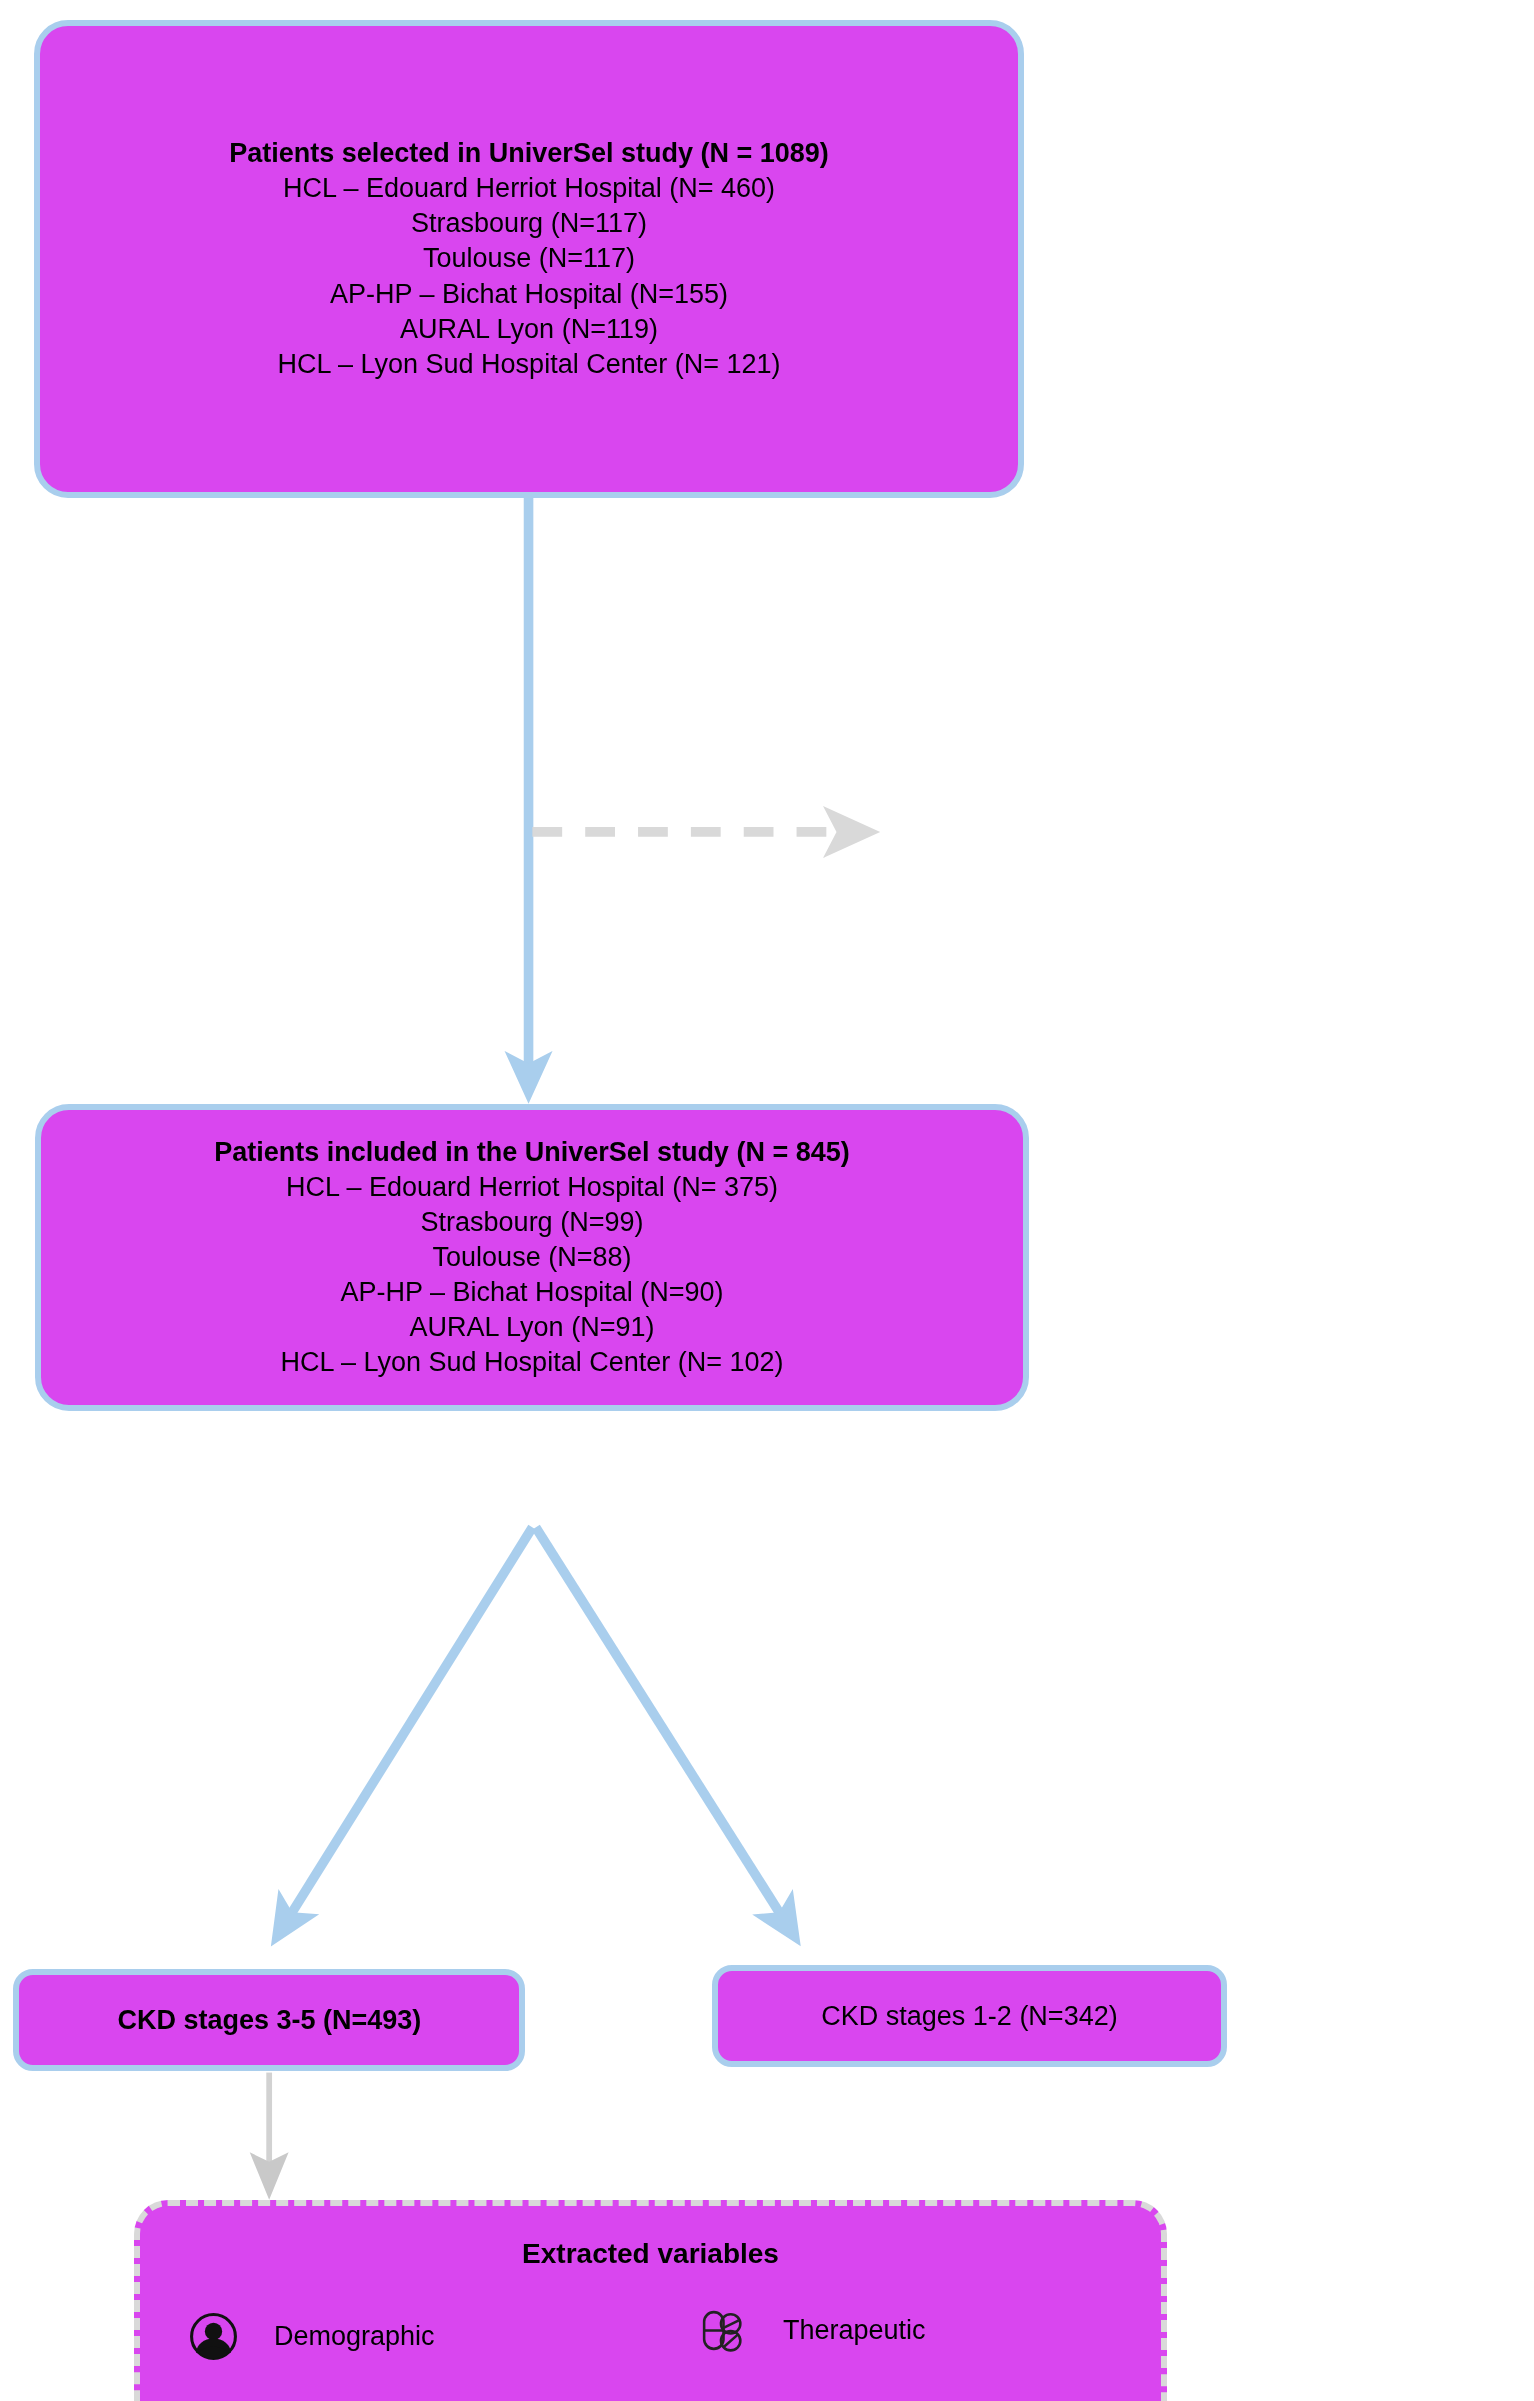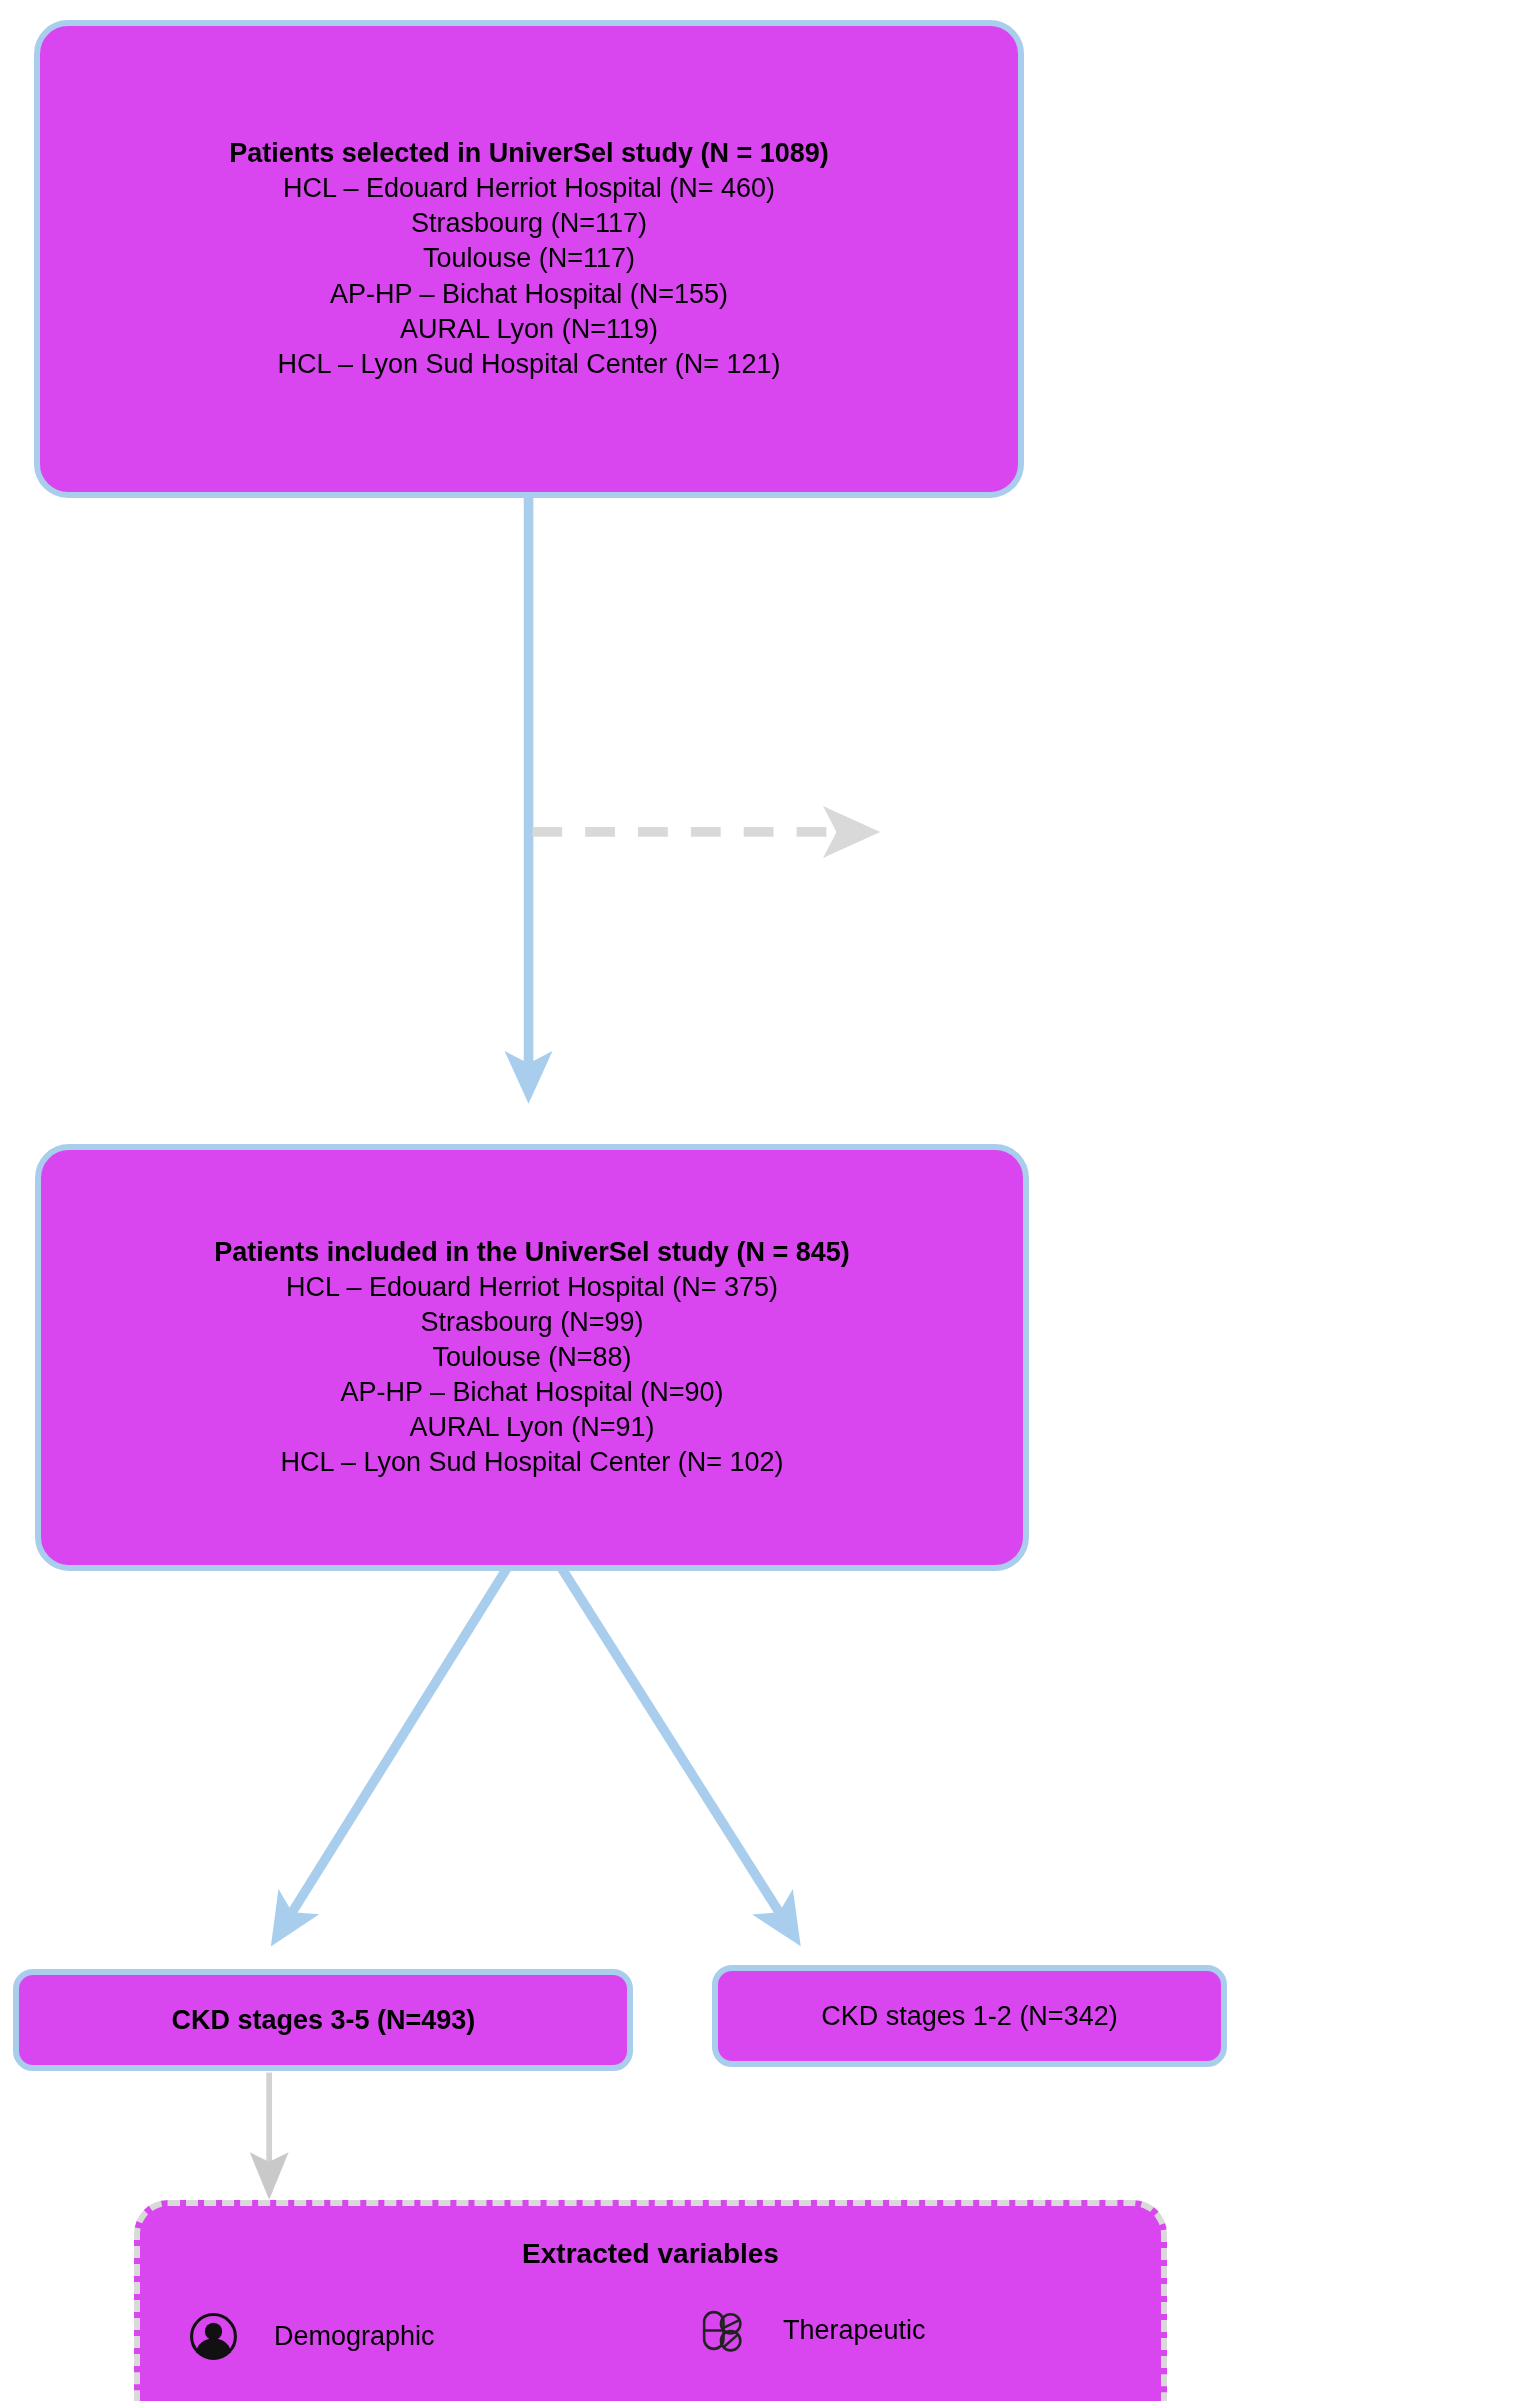--- a/index.html
+++ b/index.html
@@ -117,31 +117,31 @@
     <div class="line bold">Patients selected in UniverSel study (N = 1089)</div>
     <div class="line">HCL – Edouard Herriot Hospital (N= 460)</div>
     <div class="line">Strasbourg (N=117)</div>
     <div class="line">Toulouse (N=117)</div>
     <div class="line">AP-HP – Bichat Hospital (N=155)</div>
     <div class="line">AURAL Lyon (N=119)</div>
     <div class="line">HCL – Lyon Sud Hospital Center (N= 121)</div>
   </div>
 
 
-  <div class="node blue-box" style="left:35px;top:1144px;width:994px;height:427px;padding:11.5px 24px;">
+  <div class="node blue-box" style="left:35px;top:1104px;width:994px;height:307px;padding:11.5px 24px;">
     <div class="line bold">Patients included in the UniverSel study (N = 845)</div>
     <div class="line">HCL – Edouard Herriot Hospital (N= 375)</div>
     <div class="line">Strasbourg (N=99)</div>
     <div class="line">Toulouse (N=88)</div>
     <div class="line">AP-HP – Bichat Hospital (N=90)</div>
     <div class="line">AURAL Lyon (N=91)</div>
     <div class="line">HCL – Lyon Sud Hospital Center (N= 102)</div>
   </div>
 
-  <div class="node blue-box" style="left:13.4px;top:1969px;width:620px;height:102px;border-radius:20px;">
+  <div class="node blue-box" style="left:13.4px;top:1969px;width:512px;height:102px;border-radius:20px;">
     <div class="ckd-label bold">CKD stages 3-5 (N=493)</div>
   </div>
 
   <div class="node blue-box" style="left:712px;top:1965px;width:515px;height:102px;border-radius:20px;">
     <div class="ckd-label">CKD stages 1-2 (N=342)</div>
   </div>
 
   <div class="node gray-box" style="left:134px;top:2200px;width:1033px;height:331px;">
 
     <div id="extracted-title">Extracted variables</div>

